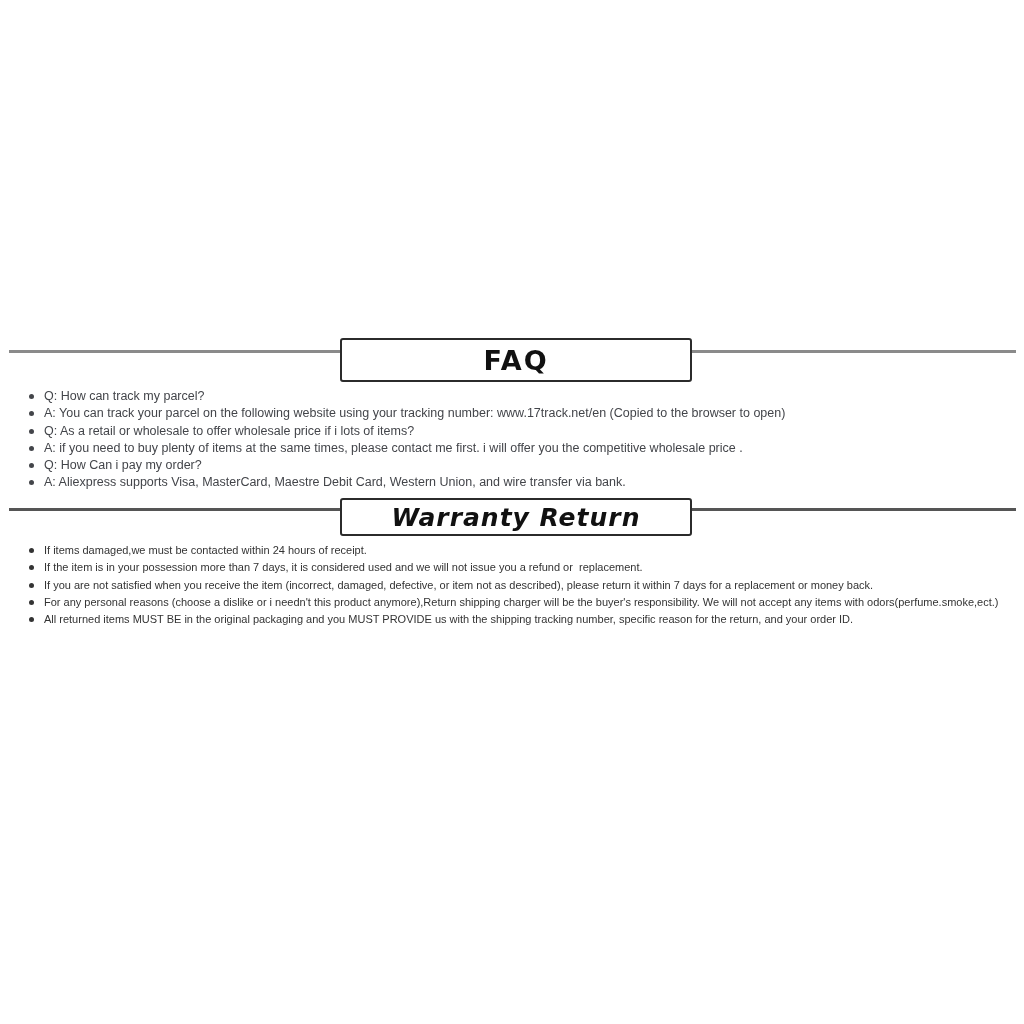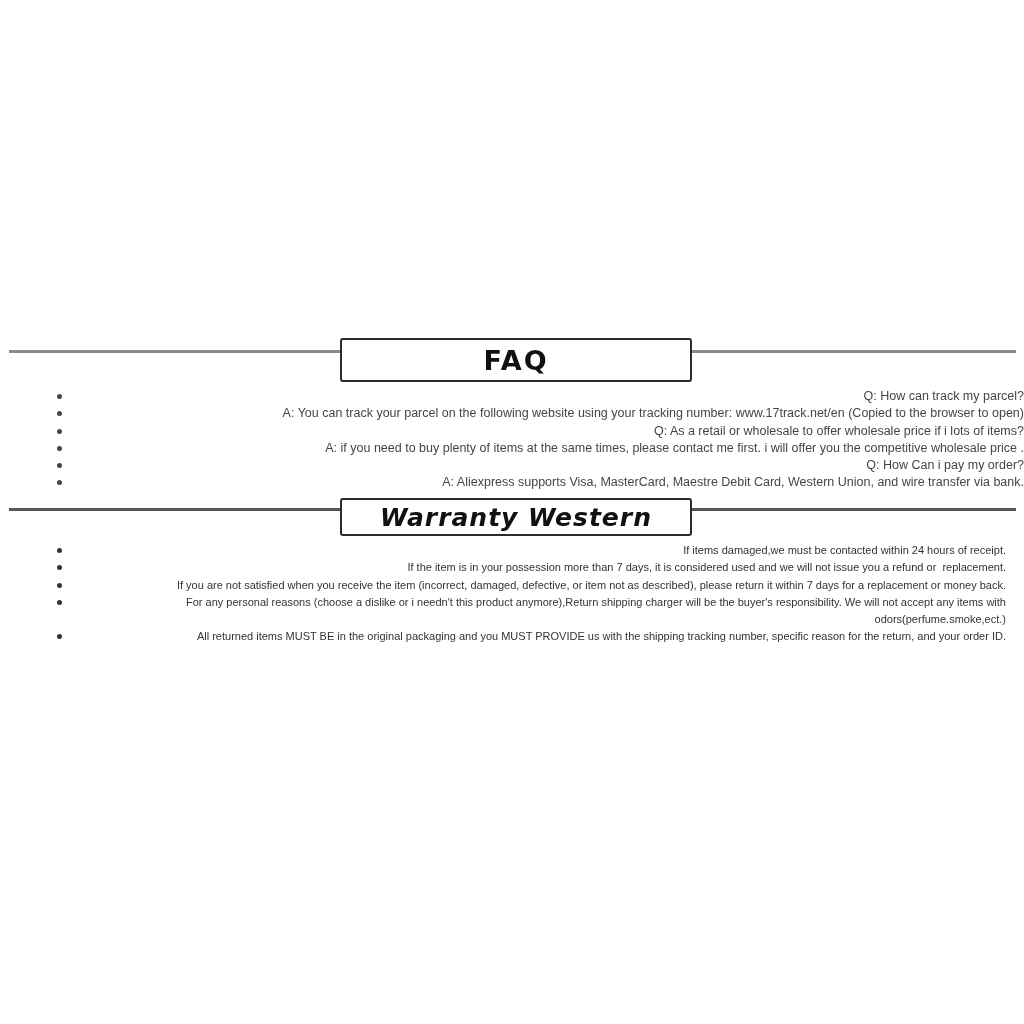--- a/index.html
+++ b/index.html
@@ -11,21 +11,21 @@
     --faq-body-text: #43454a;
     --warranty-body-text: #333333;
   }
   * { margin: 0; padding: 0; box-sizing: border-box; }
   html, body {
     width: 1024px; height: 1024px;
     background: var(--page-bg);
     overflow: hidden;
     font-family: "Liberation Sans", sans-serif;
   }
-  .page { position: relative; width: 1024px; height: 968px; background: var(--page-bg); text-align: right; }
+  .page { position: relative; width: 1024px; height: 968px; background: var(--page-bg); }
 
   
   .ribbon { position: absolute; left: 0; width: 1024px; }
   .ribbon .rule {
     position: absolute; height: 3px;
     background: var(--line-color);
   }
   .ribbon .rule.dark { background: var(--line-color-dark); }
   .ribbon .title-box {
     position: absolute; left: 340px; width: 352px;
@@ -52,21 +52,21 @@
   }
   .ribbon-faq .section-title { font-size: 27px; }
   .ribbon-warranty .section-title { font-size: 25px; font-style: italic; letter-spacing: 1px; }
 
   
   .bullets {
     position: absolute;
     list-style: none;
     white-space: pre-wrap;
   }
-  .bullets li { position: relative; margin-left: 28px; }
+  .bullets li { position: relative; }
   .bullets li::before {
     content: "";
     position: absolute;
     left: -15px; top: 6px;
     width: 5px; height: 5px;
     border-radius: 50%;
     background: currentColor;
   }
   .faq-list {
     top: 388px; left: 44px; width: 980px;
@@ -91,19 +91,19 @@
       <span class="section-title">FAQ</span>
     </div>
   </div>
 
   <ul class="bullets faq-list"><li>Q: How can track my parcel?</li><li>A: You can track your parcel on the following website using your tracking number: www.17track.net/en (Copied to the browser to open)</li><li>Q: As a retail or wholesale to offer wholesale price if i lots of items?</li><li>A: if you need to buy plenty of items at the same times, please contact me first. i will offer you the competitive wholesale price .</li><li>Q: How Can i pay my order?</li><li>A: Aliexpress supports Visa, MasterCard, Maestre Debit Card, Western Union, and wire transfer via bank.</li></ul>
 
   <div class="ribbon ribbon-warranty">
     <div class="rule rule-left dark"></div>
     <div class="rule rule-right dark"></div>
     <div class="title-box">
-      <span class="section-title">Warranty Western</span>
+      <span class="section-title">Warranty Return</span>
     </div>
   </div>
 
   <ul class="bullets warranty-list"><li>If items damaged,we must be contacted within 24 hours of receipt.</li><li>If the item is in your possession more than 7 days, it is considered used and we will not issue you a refund or  replacement.</li><li>If you are not satisfied when you receive the item (incorrect, damaged, defective, or item not as described), please return it within 7 days for a replacement or money back.</li><li>For any personal reasons (choose a dislike or i needn't this product anymore),Return shipping charger will be the buyer's responsibility. We will not accept any items with odors(perfume.smoke,ect.)</li><li>All returned items MUST BE in the original packaging and you MUST PROVIDE us with the shipping tracking number, specific reason for the return, and your order ID.</li></ul>
 
 </div>
 
 </body></html>

